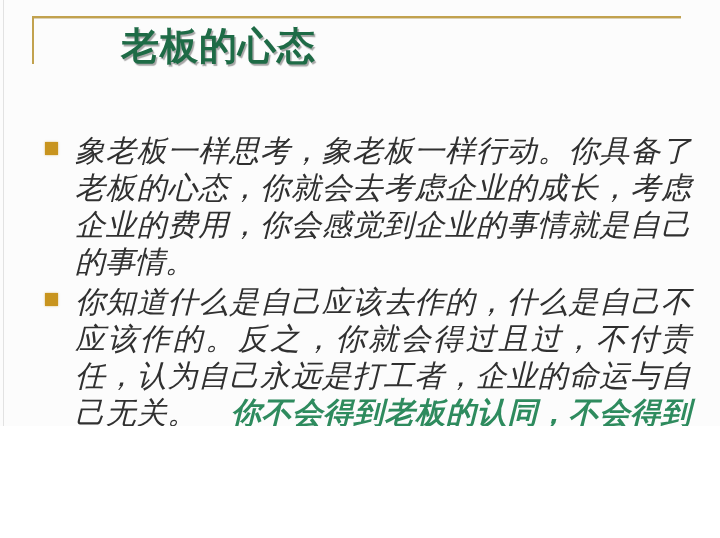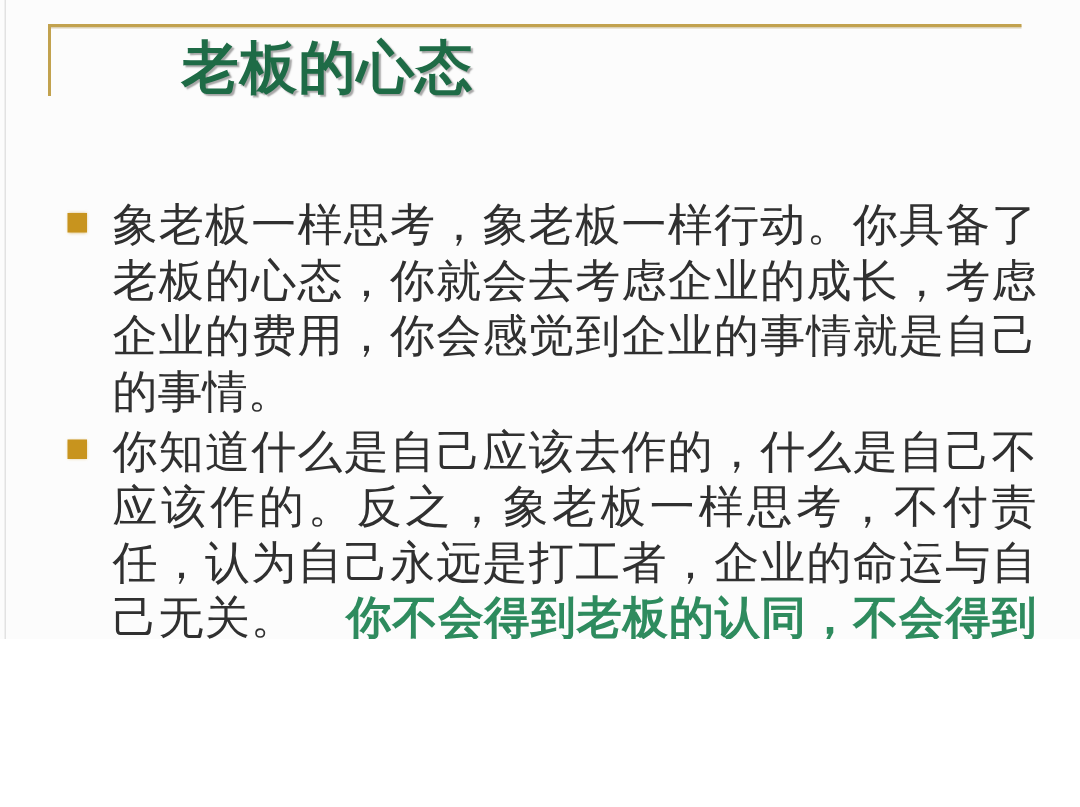--- a/index.html
+++ b/index.html
@@ -44,20 +44,21 @@
     text-shadow:1.5px 1.5px 1px rgba(60,60,60,0.45);
     letter-spacing:1px;
   }
   .body-area{
     position:absolute;left:45px;top:132px;width:648px;
   }
   .bullet-item{
     position:relative;
     padding-left:30px;
     width:618px;
+    font-style:italic;
   }
   .bullet-item.first{margin-bottom:3px;}
   .bullet-square{
     position:absolute;left:0;top:10px;
     width:13px;height:13px;
     background:var(--bullet-gold);
     box-shadow:0 0 2px rgba(200,148,30,0.6);
   }
   .bullet-text{
     margin:0;
@@ -125,21 +126,21 @@
 
   <div class="body-area">
 
     <div class="bullet-item first">
       <span class="bullet-square"></span>
       <p class="bullet-text"><span>象老板一样思考，象老板一样行动。你具备了老板的心态，你就会去考虑企业的成长，考虑企业的费用，你会感觉到企业的事情就是自己的事情。</span></p>
     </div>
 
     <div class="bullet-item">
       <span class="bullet-square"></span>
-      <p class="bullet-text"><span>你知道什么是自己应该去作的，什么是自己不应该作的。反之，象老板一样思考，不付责任，认为自己永远是打工者，企业的命运与自己无关。</span><span class="emphasis">你不会得到老板的认同，不会得到重用，低级打工仔将是你永远的职业。</span></p>
+      <p class="bullet-text"><span>你知道什么是自己应该去作的，什么是自己不应该作的。反之，你就会得过且过，不付责任，认为自己永远是打工者，企业的命运与自己无关。</span><span class="emphasis">你不会得到老板的认同，不会得到重用，低级打工仔将是你永远的职业。</span></p>
     </div>
 
   </div>
 
   <div class="footer-divider"></div>
 
   <div class="watermark">
     <span class="wm-logo"></span>
     <span class="wm-text">硕丰舒适家</span>
   </div>

